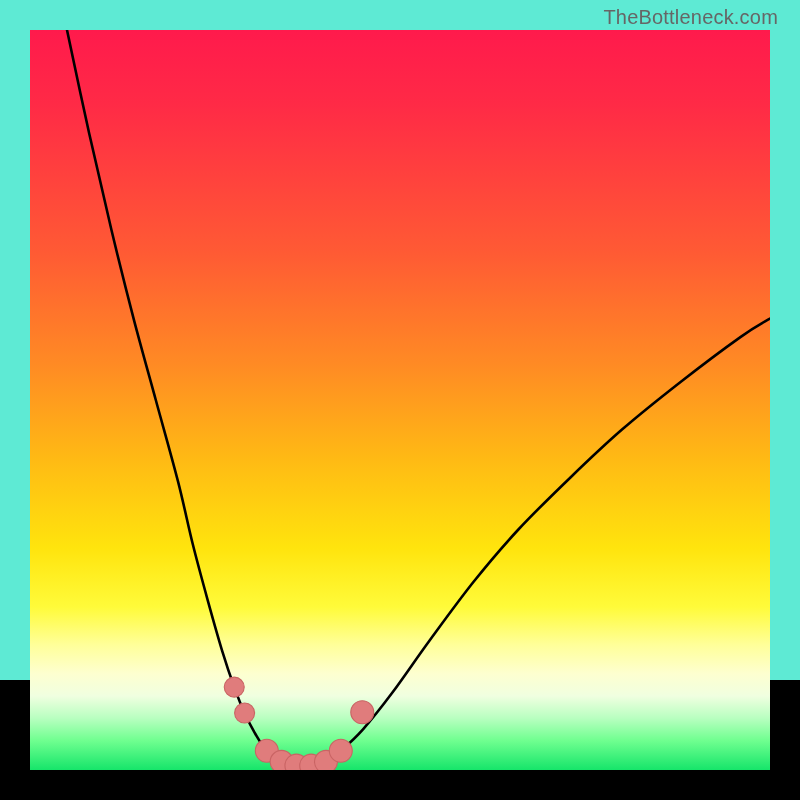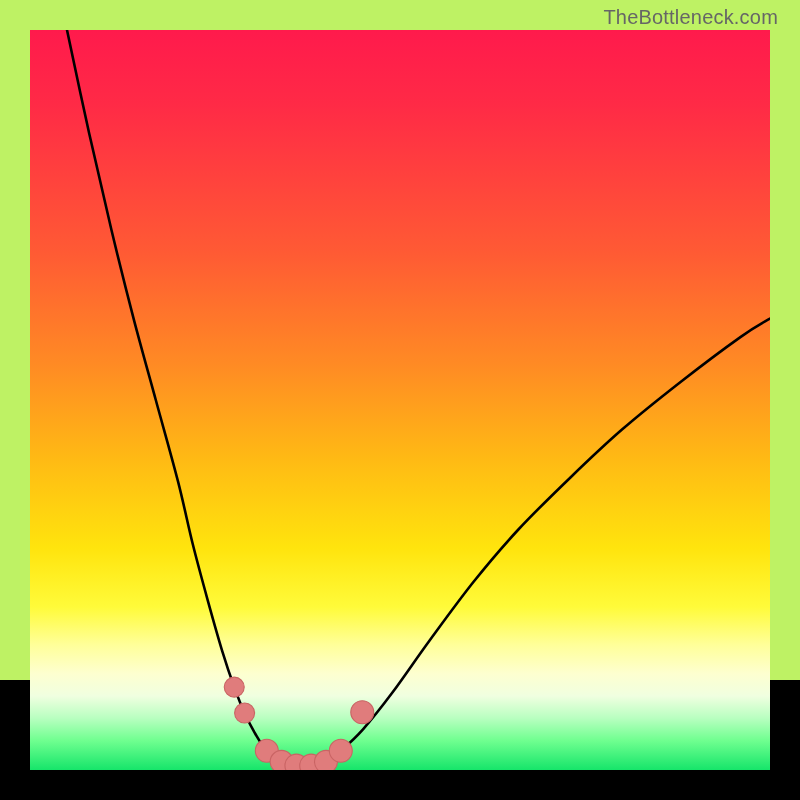--- a/index.html
+++ b/index.html
@@ -8,21 +8,21 @@
     width: 800px;
     height: 800px;
     background: #000000;
     overflow: hidden;
     font-family: Arial, Helvetica, sans-serif;
   }
   .stage {
     position: relative;
     width: 800px;
     height: 680px;
-    background: #bef264;
+    background: #5eead4;
   }
   .plot-area {
     position: absolute;
     left: 30px;
     top: 30px;
     width: 740px;
     height: 740px;
   }
   .gradient-bg {
     position: absolute;

